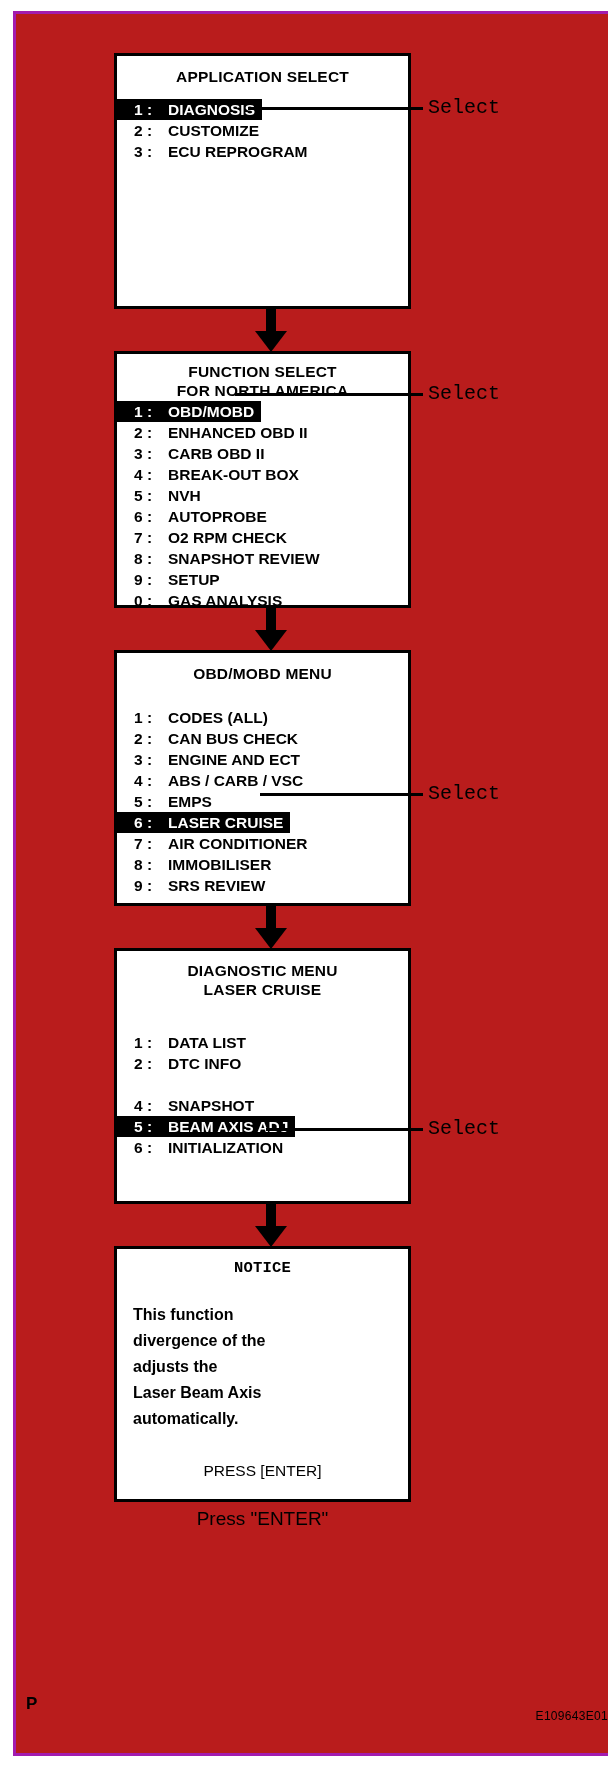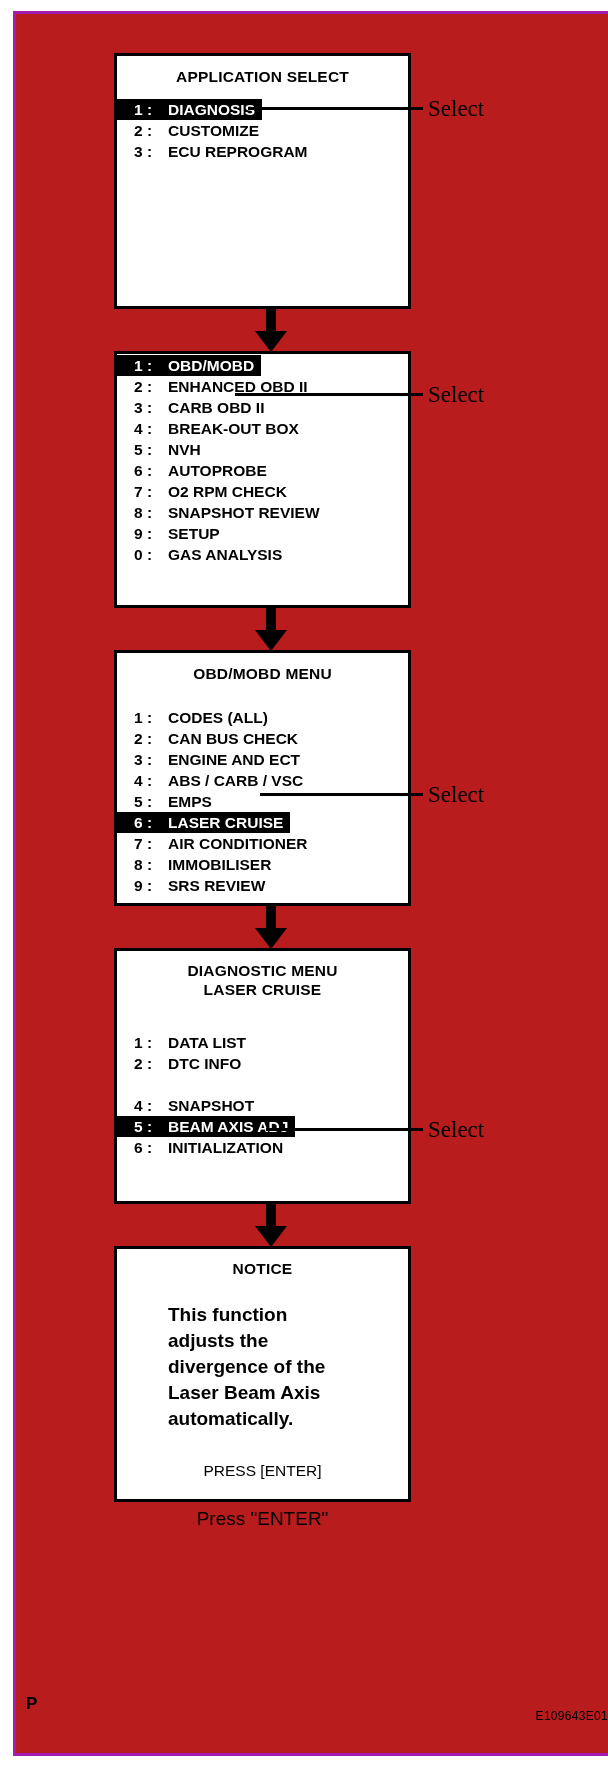--- a/index.html
+++ b/index.html
@@ -33,30 +33,30 @@
   }
   .row.spacer{height:21px;}
   .row .num{width:34px;flex:none;}
   .row .lbl{}
   .row.hl{
     background:#000;color:#fff;width:auto;display:inline-flex;
     margin-left:0;padding-left:17px;padding-right:7px;
   }
   .rowwrap{display:block;}
   
-  .notice-body{font-weight:bold;font-size:19px;line-height:26px;padding-left:51px;}
+  .notice-body{font-weight:bold;font-size:16px;line-height:26px;padding-left:16px;}
   .notice-enter{font-weight:normal;font-size:15.5px;text-align:center;}
   
   .arrow{position:absolute;left:234px;width:42px;z-index:2;}
   .arrow svg{display:block;}
   
   .callout-line{position:absolute;height:3px;background:#000;z-index:4;}
   .callout-text{
-    position:absolute;font-size:23px;font-weight:normal;white-space:nowrap;z-index:5;
-    font-family:Liberation Serif, serif;
+    position:absolute;font-size:20px;font-weight:normal;white-space:nowrap;z-index:5;
+    font-family:Liberation Mono, monospace;
   }
   
   #bottom-caption{
     position:absolute;left:98px;width:297px;text-align:center;
     font-size:19px;font-weight:normal;
   }
   
   #page-mark{position:absolute;font-weight:bold;font-size:17px;}
   #figure-id{position:absolute;font-size:12px;letter-spacing:.3px;}
 </style>
@@ -91,20 +91,24 @@
     <div class="callout-text" style="left:412px;top:82px;">Select</div>
 
     <div class="arrow" style="top:295px;height:44px;">
       <svg width="42" height="44" viewBox="0 0 42 44" aria-hidden="true">
         <rect x="16" y="0" width="10" height="24" fill="#000"></rect>
         <polygon points="5,22 37,22 21,43" fill="#000"></polygon>
       </svg>
     </div>
 
     <div class="screen" id="screen-2" style="top:337px;height:257px;">
+      <div class="scr-title two" style="margin-top:8px;">
+        <div>FUNCTION SELECT</div>
+        <div>FOR NORTH AMERICA</div>
+      </div>
       <div class="menu" style="margin-top:1px;">
         <div class="rowwrap">
           <div class="row hl">
             <span class="num">1 :</span>
             <span class="lbl">OBD/MOBD</span>
           </div>
         </div>
         <div class="row">
           <span class="num">2 :</span>
           <span class="lbl">ENHANCED OBD II</span>
@@ -243,27 +247,27 @@
     <div class="callout-text" style="left:412px;top:1103px;">Select</div>
 
     <div class="arrow" style="top:1190px;height:44px;">
       <svg width="42" height="44" viewBox="0 0 42 44" aria-hidden="true">
         <rect x="16" y="0" width="10" height="24" fill="#000"></rect>
         <polygon points="5,22 37,22 21,43" fill="#000"></polygon>
       </svg>
     </div>
 
     <div class="screen" id="screen-5" style="top:1232px;height:256px;">
-      <div class="scr-title" style="margin-top:10px;">
+      <div class="scr-title" style="margin-top:10px;font-family:Liberation Mono, monospace;">
         <div>NOTICE</div>
       </div>
       <div class="notice-body" style="margin-top:24px;">
         <div>This function</div>
+        <div>divergence of the</div>
         <div>adjusts the</div>
-        <div>divergence of the</div>
         <div>Laser Beam Axis</div>
         <div>automatically.</div>
       </div>
       <div class="notice-enter" style="margin-top:30px;">PRESS [ENTER]</div>
     </div>
 
     <div id="bottom-caption" style="top:1494px;">Press "ENTER"</div>
 
     <div id="page-mark" style="left:10px;top:1680px;">P</div>
     <div id="figure-id" style="right:4px;top:1695px;">E109643E01</div>

